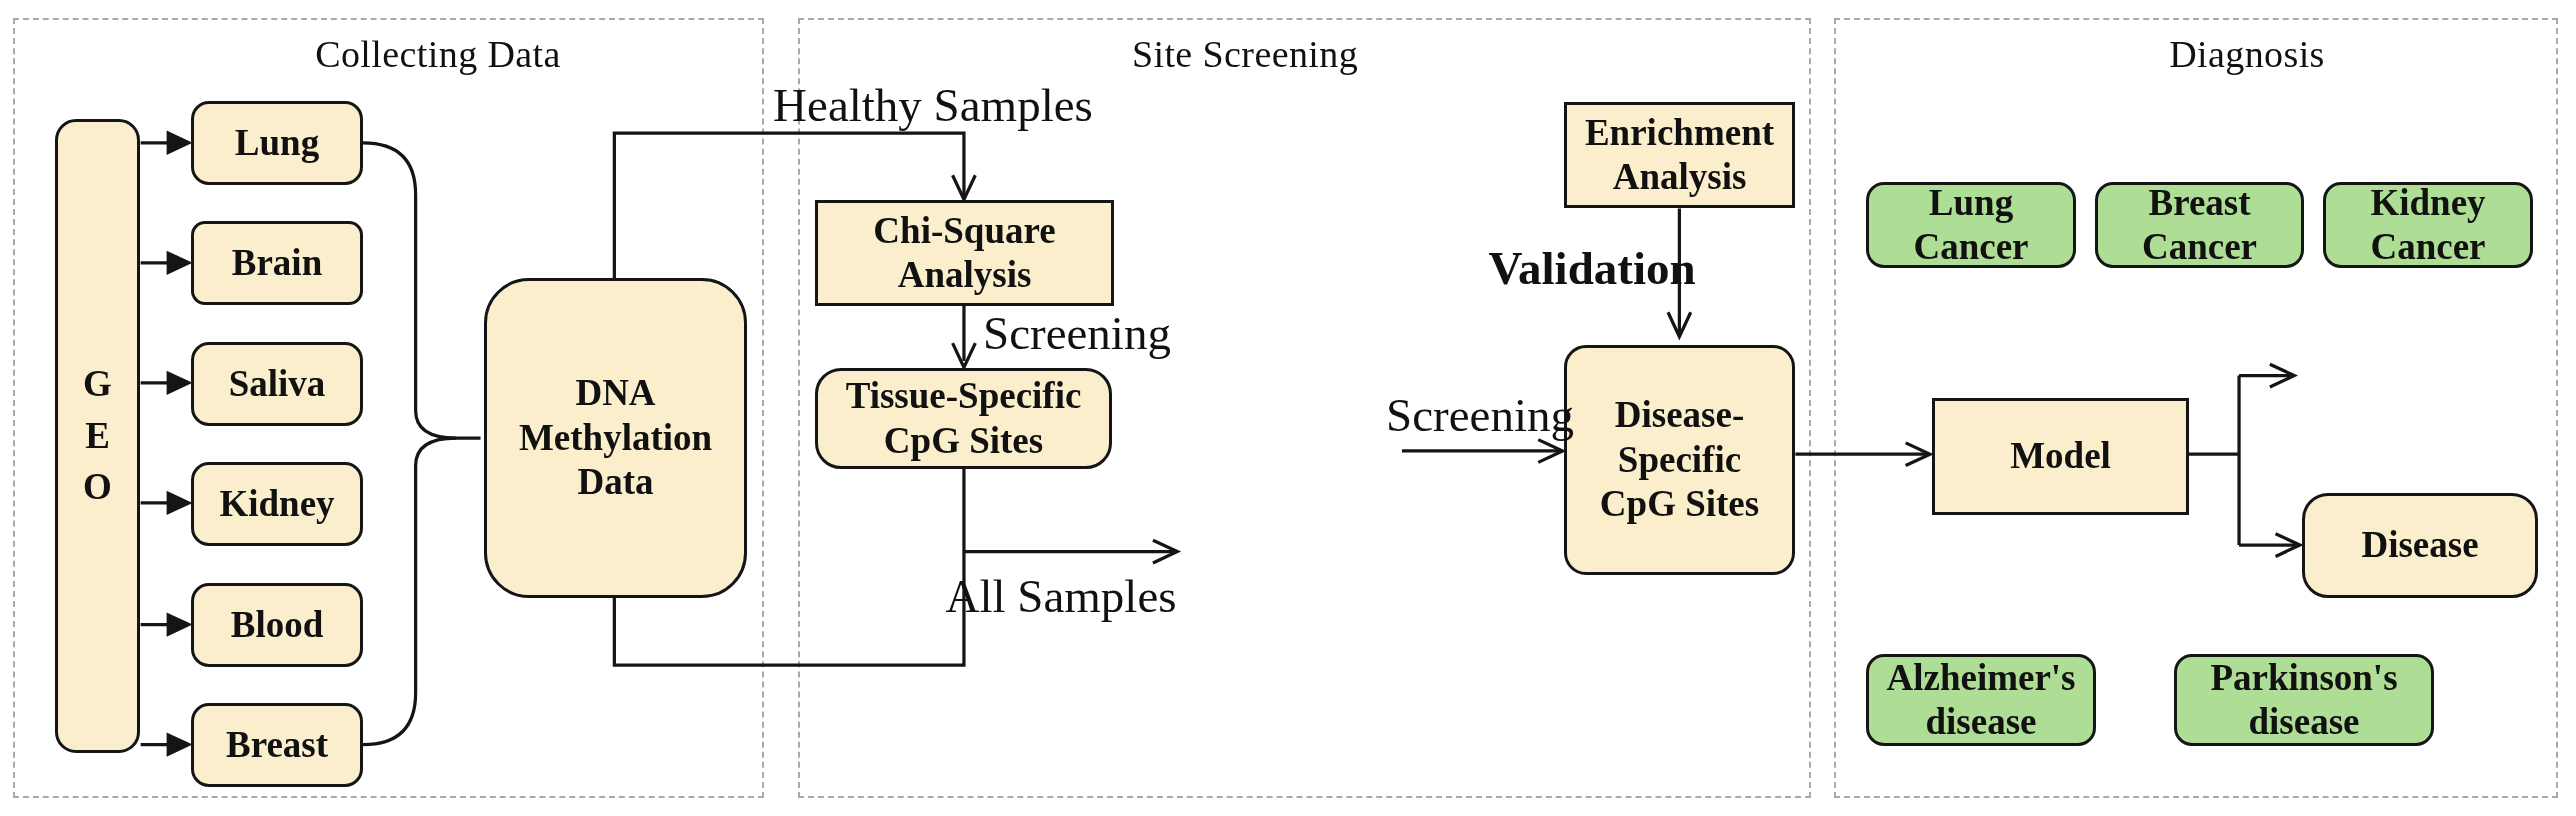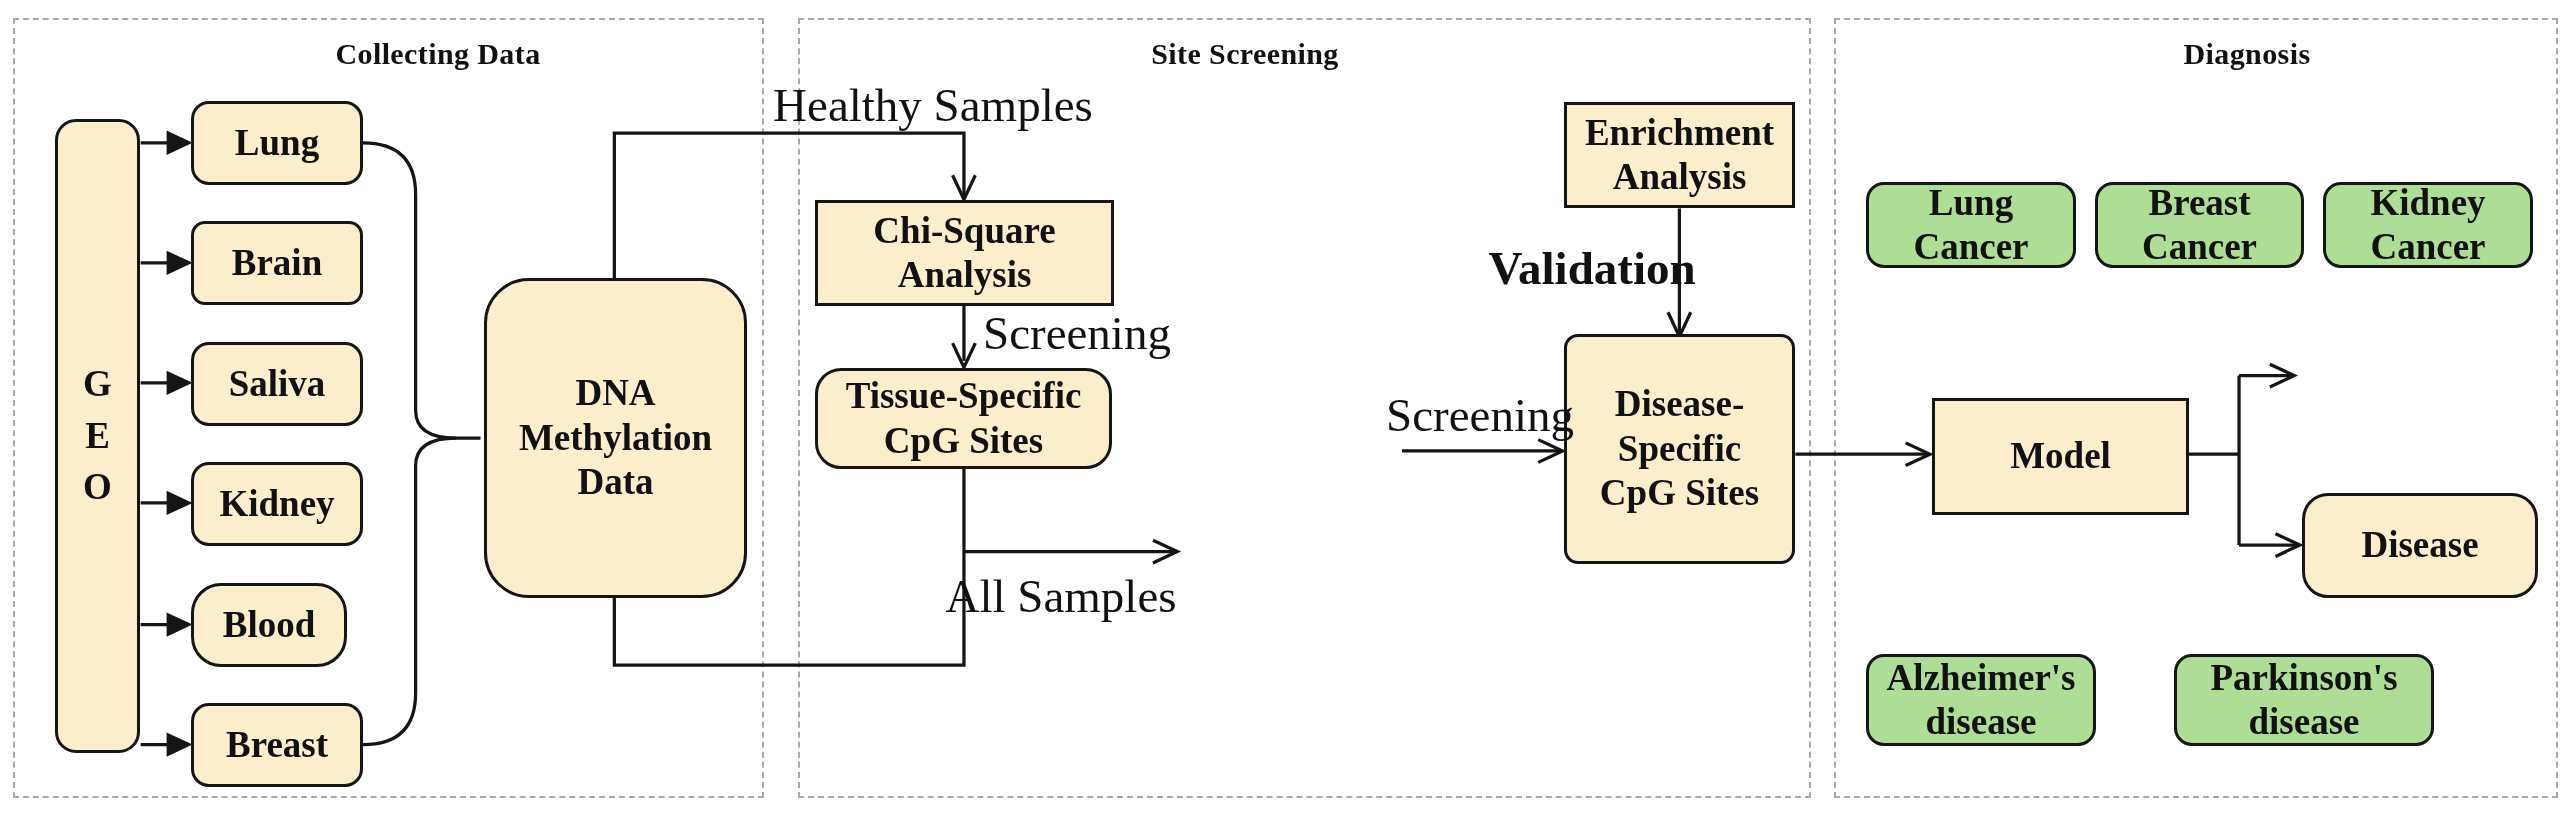--- a/index.html
+++ b/index.html
@@ -1,21 +1,21 @@
 <!DOCTYPE html>
 <html style="font-size:13px"><head>
 <meta charset="utf-8">
 <style>
   html,body{margin:0;padding:0;background:#fff;}
   body{width:2576px;height:816px;position:relative;overflow:hidden;
        font-family:"Liberation Serif","DejaVu Serif",serif;color:#111;}
   .stage{position:absolute;left:0;top:0;width:2576px;height:816px;}
   .panel{position:absolute;border:2.4px dashed #a9a9a9;background:transparent;}
-  .panel-title{position:absolute;transform:translate(-50%,-50%);font-weight:bold;
-       font-size:30px;white-space:nowrap;letter-spacing:0.4px;}
+  .panel-title{position:absolute;transform:translate(-50%,-50%);font-weight:normal;
+       font-size:38px;white-space:nowrap;letter-spacing:0.4px;}
   .box{position:absolute;box-sizing:border-box;border:3.2px solid #151515;
        display:flex;flex-direction:column;justify-content:center;align-items:center;
        text-align:center;font-weight:bold;font-size:37px;line-height:1.2;}
   .cream{background:#FAEECD;}
   .green{background:#AEDD96;}
   .flowlabel{position:absolute;font-size:47px;white-space:nowrap;}
   .center-anchor{transform:translate(-50%,-50%);}
   .left-anchor{transform:translateY(-50%);}
   .bold{font-weight:bold;margin-left:34px;}
   svg.wires{position:absolute;left:0;top:0;}
@@ -98,21 +98,21 @@
       <span>G</span>
       <span>E</span>
       <span>O</span>
     </div>
   </div>
 
   <div class="box cream" style="left:191px;top:101px;width:172px;height:84px;border-radius:18px;">Lung</div>
   <div class="box cream" style="left:191px;top:221px;width:172px;height:84px;border-radius:14px;">Brain</div>
   <div class="box cream" style="left:191px;top:342px;width:172px;height:84px;border-radius:18px;text-align:right;">Saliva</div>
   <div class="box cream" style="left:191px;top:462px;width:172px;height:84px;border-radius:18px;">Kidney</div>
-  <div class="box cream" style="left:191px;top:583px;width:156px;height:84px;border-radius:30px;">Blood</div>
+  <div class="box cream" style="left:191px;top:583px;width:172px;height:84px;border-radius:18px;">Blood</div>
   <div class="box cream" style="left:191px;top:703px;width:172px;height:84px;border-radius:18px;">Breast</div>
 
   <div class="box cream" style="left:484px;top:278px;width:263px;height:320px;border-radius:45px;">
     <div>DNA</div>
     <div>Methylation</div>
     <div>Data</div>
   </div>
 
   <div class="box cream" style="left:815px;top:200px;width:299px;height:106px;">
     <div>Chi-Square</div>
@@ -123,21 +123,21 @@
     <div>Tissue-Specific</div>
     <div>CpG Sites</div>
   </div>
 
 
   <div class="box cream" style="left:1564px;top:102px;width:231px;height:106px;">
     <div>Enrichment</div>
     <div>Analysis</div>
   </div>
 
-  <div class="box cream" style="left:1564px;top:334px;width:231px;height:230px;border-radius:14px;">
+  <div class="box cream" style="left:1564px;top:345px;width:231px;height:230px;border-radius:22px;">
     <div>Disease-</div>
     <div>Specific</div>
     <div>CpG Sites</div>
   </div>
 
   <div class="flowlabel center-anchor" style="left:933px;top:105px;">Healthy Samples</div>
   <div class="flowlabel left-anchor" style="left:983px;top:333px;">Screening</div>
   <div class="flowlabel center-anchor" style="left:1061px;top:596px;">All Samples</div>
   <div class="flowlabel center-anchor" style="left:1480px;top:415px;">Screening</div>
   <div class="flowlabel center-anchor bold" style="left:1558px;top:268px;">Validation</div>

